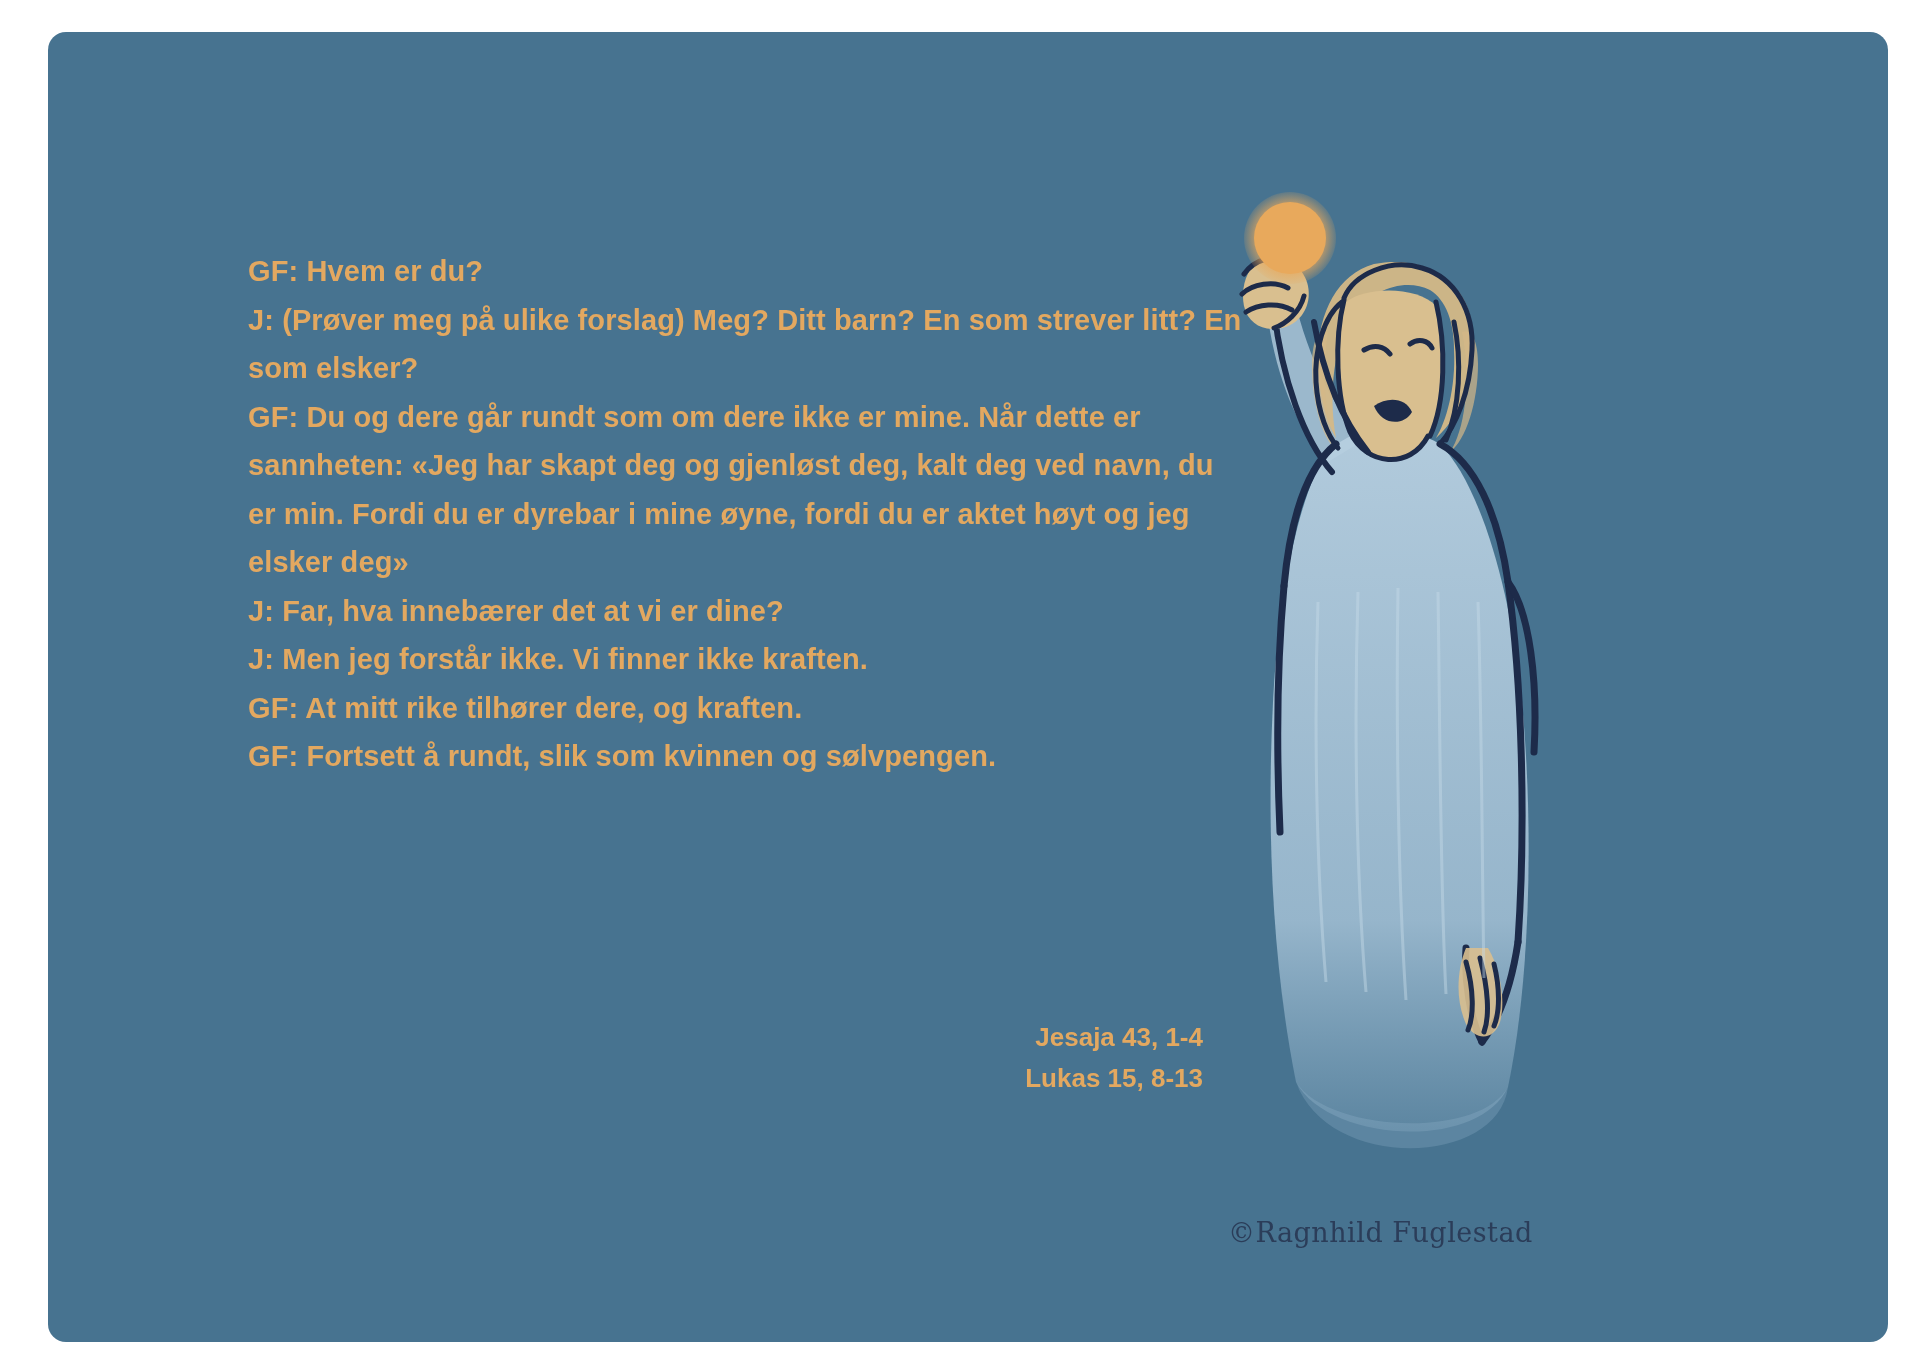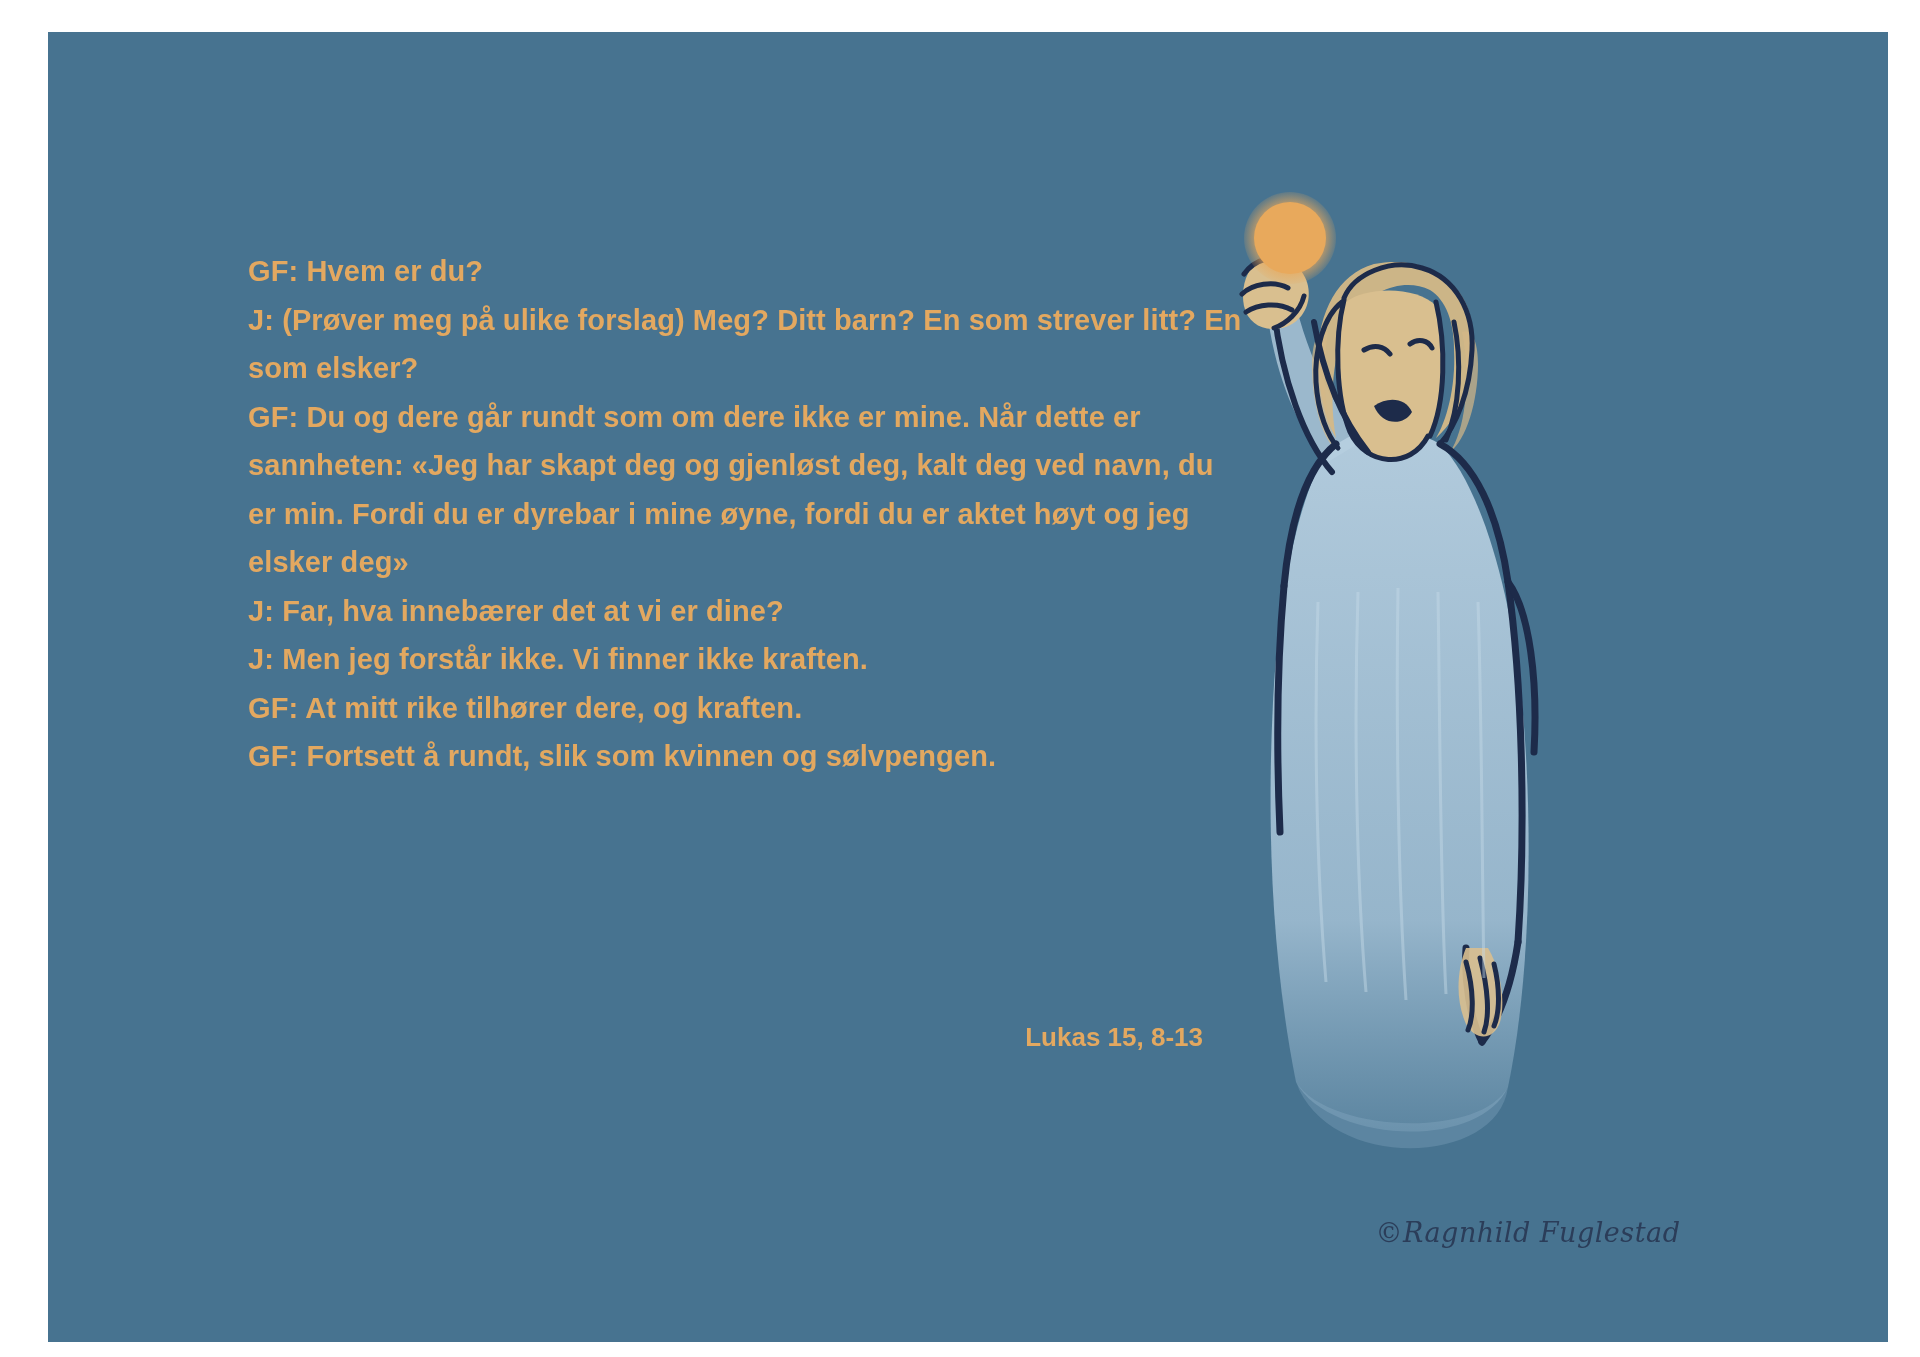--- a/index.html
+++ b/index.html
@@ -25,20 +25,21 @@
 
   
   #panel {
     position: absolute;
     left: 48px;
     top: 32px;
     width: 1840px;
     height: 1310px;
     background: #477390;
     overflow: hidden;
+    border-radius: 18px;
   }
 
   
   #dialogue {
     position: absolute;
     left: 200px;
     top: 215px;
     width: 1000px;
     color: #e3a860;
     font-size: 29px;
@@ -60,24 +61,23 @@
     font-size: 26px;
     font-weight: bold;
     line-height: 41px;
   }
 
   #credit {
     position: absolute;
     left: 1180px;
     top: 1185px;
     width: 600px;
-    text-align: center;
+    text-align: left;
     color: #2b3d59;
     font-size: 27px;
-    font-style: italic;
     font-family: "DejaVu Serif", serif;
     letter-spacing: 0.5px;
   }
 
   
   #figure {
     position: absolute;
     left: 1130px;
     top: 150px;
     width: 500px;
@@ -98,20 +98,21 @@
       <div class="line">GF: Hvem er du?</div>
       <div class="line">J: (Prøver meg på ulike forslag) Meg? Ditt barn? En som strever litt? En som elsker?</div>
       <div class="line">GF: Du og dere går rundt som om dere ikke er mine. Når dette er sannheten: «Jeg har skapt deg og gjenløst deg, kalt deg ved navn, du er min. Fordi du er dyrebar i mine øyne, fordi du er aktet høyt og jeg elsker deg»</div>
       <div class="line">J: Far, hva innebærer det at vi er dine?</div>
       <div class="line">J: Men jeg forstår ikke. Vi finner ikke kraften.</div>
       <div class="line">GF: At mitt rike tilhører dere, og kraften.</div>
       <div class="line">GF: Fortsett å rundt, slik som kvinnen og sølvpengen.</div>
     </div>
 
     <div id="refs">
+      <div>Jesaja 43, 1-4</div>
       <div>Lukas 15, 8-13</div>
     </div>
 
     <div id="credit">©Ragnhild Fuglestad</div>
 
     <div id="figure">
       <svg width="500" height="1000" viewBox="0 0 500 1000" xmlns="http://www.w3.org/2000/svg">
         <defs>
           <radialGradient id="coinGlow" cx="50%" cy="50%" r="50%">
             <stop offset="60%" stop-color="#e8a95c" stop-opacity="1"></stop>

